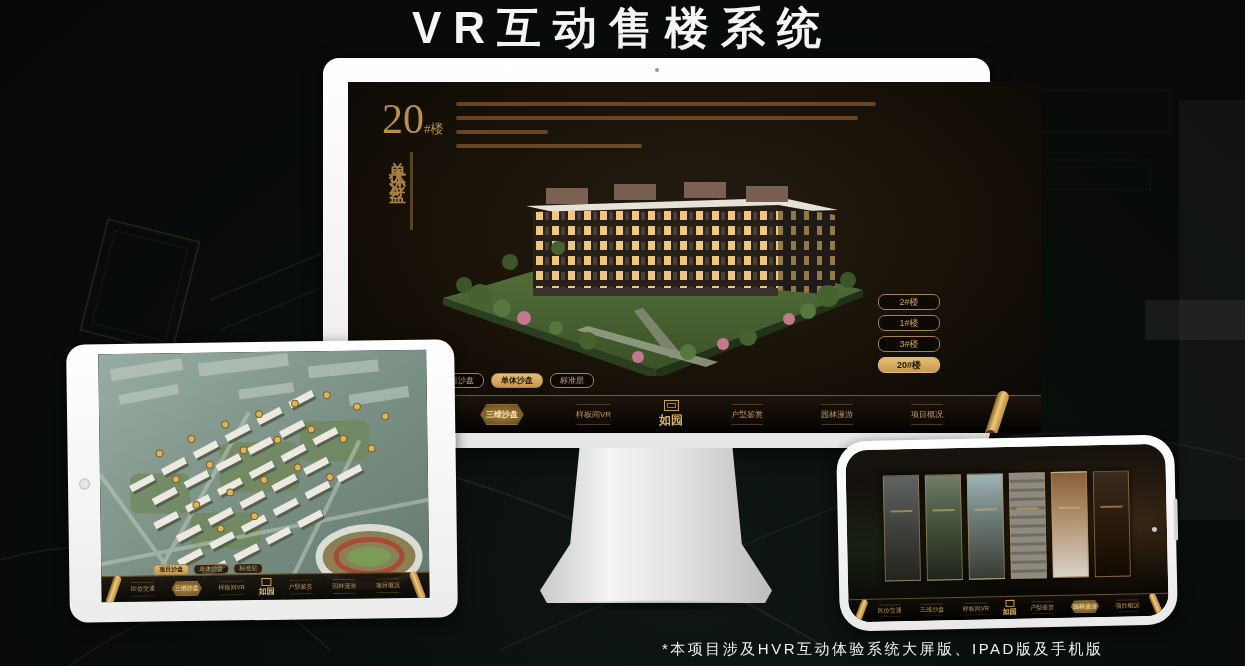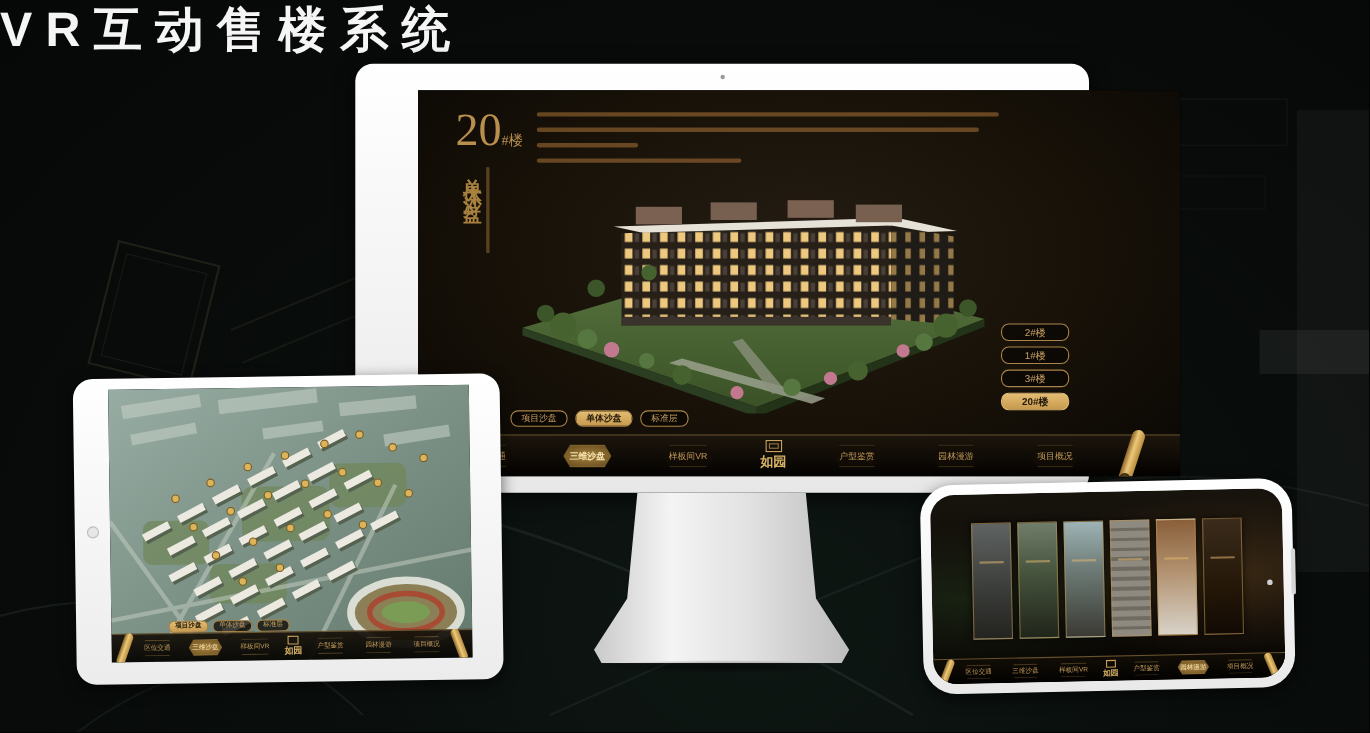--- a/index.html
+++ b/index.html
@@ -7,29 +7,29 @@
          background:radial-gradient(ellipse at 55% 85%, #0e1713 0%, #090d0b 45%, #060807 100%);
          font-family:"Liberation Sans", sans-serif;}
   
   .bg-svg{position:absolute;inset:0;}
   .plaque{position:absolute;left:92px;top:228px;width:92px;height:112px;
           border:2px solid rgba(150,140,100,0.16);transform:rotate(14deg);}
   .plaque-inner{position:absolute;inset:8px;border:1px solid rgba(150,140,100,0.12);}
   .bg-strip{position:absolute;right:0;top:100px;width:66px;height:420px;background:rgba(255,255,255,0.04);}
   .bg-strip2{position:absolute;right:0;top:300px;width:100px;height:40px;background:rgba(255,255,255,0.06);}
   
-  .title{position:absolute;top:0;left:0;width:100%;color:#f5f5f5;
+  .title{position:absolute;top:0;left:0;width:100%;text-align:center;color:#f5f5f5;
          font-size:44px;font-weight:bold;letter-spacing:12px;line-height:56px;}
   .footnote{position:absolute;left:662px;top:640px;color:#efefef;font-size:15px;letter-spacing:2.5px;}
   
   .monitor{position:absolute;left:323px;top:58px;width:667px;height:390px;border-radius:16px;
            background:linear-gradient(180deg,#ffffff 0%,#f2f2f2 60%,#e7e7e7 100%);
            box-shadow:0 4px 18px rgba(0,0,0,0.65);}
   .cam-dot{position:absolute;left:50%;top:10px;width:4px;height:4px;margin-left:-2px;border-radius:50%;background:#9a9a9a;}
-  .monitor-screen{position:absolute;left:25px;top:24px;width:693px;height:351px;background:#000;overflow:hidden;margin-left:32px;}
+  .monitor-screen{position:absolute;left:25px;top:24px;width:693px;height:351px;background:#000;overflow:hidden;}
   .screen-app{position:absolute;inset:0;
       background:radial-gradient(ellipse at 50% 42%, #251d14 0%, #171108 55%, #0a0704 100%);}
   .mtitle{position:absolute;left:34px;top:16px;color:#b98f4e;font-family:"Liberation Serif",serif;}
   .mtitle .num{font-size:42px;line-height:42px;}
   .mtitle .suf{font-size:13px;}
   .vlabel{position:absolute;left:38px;top:66px;writing-mode:vertical-rl;color:#a8813f;
           font-size:17px;letter-spacing:8px;font-weight:bold;}
   .vlabel-en{position:absolute;left:62px;top:70px;width:3px;height:78px;background:rgba(168,129,63,0.45);}
   .desc-lines{position:absolute;left:108px;top:20px;width:424px;}
   .desc-lines .dl{height:4px;background:rgba(170,115,55,0.55);margin-bottom:10px;border-radius:2px;}
@@ -436,14 +436,15 @@
         </div>
         <div class="p-item">户型鉴赏</div>
         <div class="p-item active">园林漫游</div>
         <div class="p-item">项目概况</div>
         <div class="p-scroll right"></div>
       </div>
 
     </div>
   </div>
 
+  <div class="footnote">*本项目涉及HVR互动体验系统大屏版、IPAD版及手机版</div>
 
 </div>
 
 </body></html>

